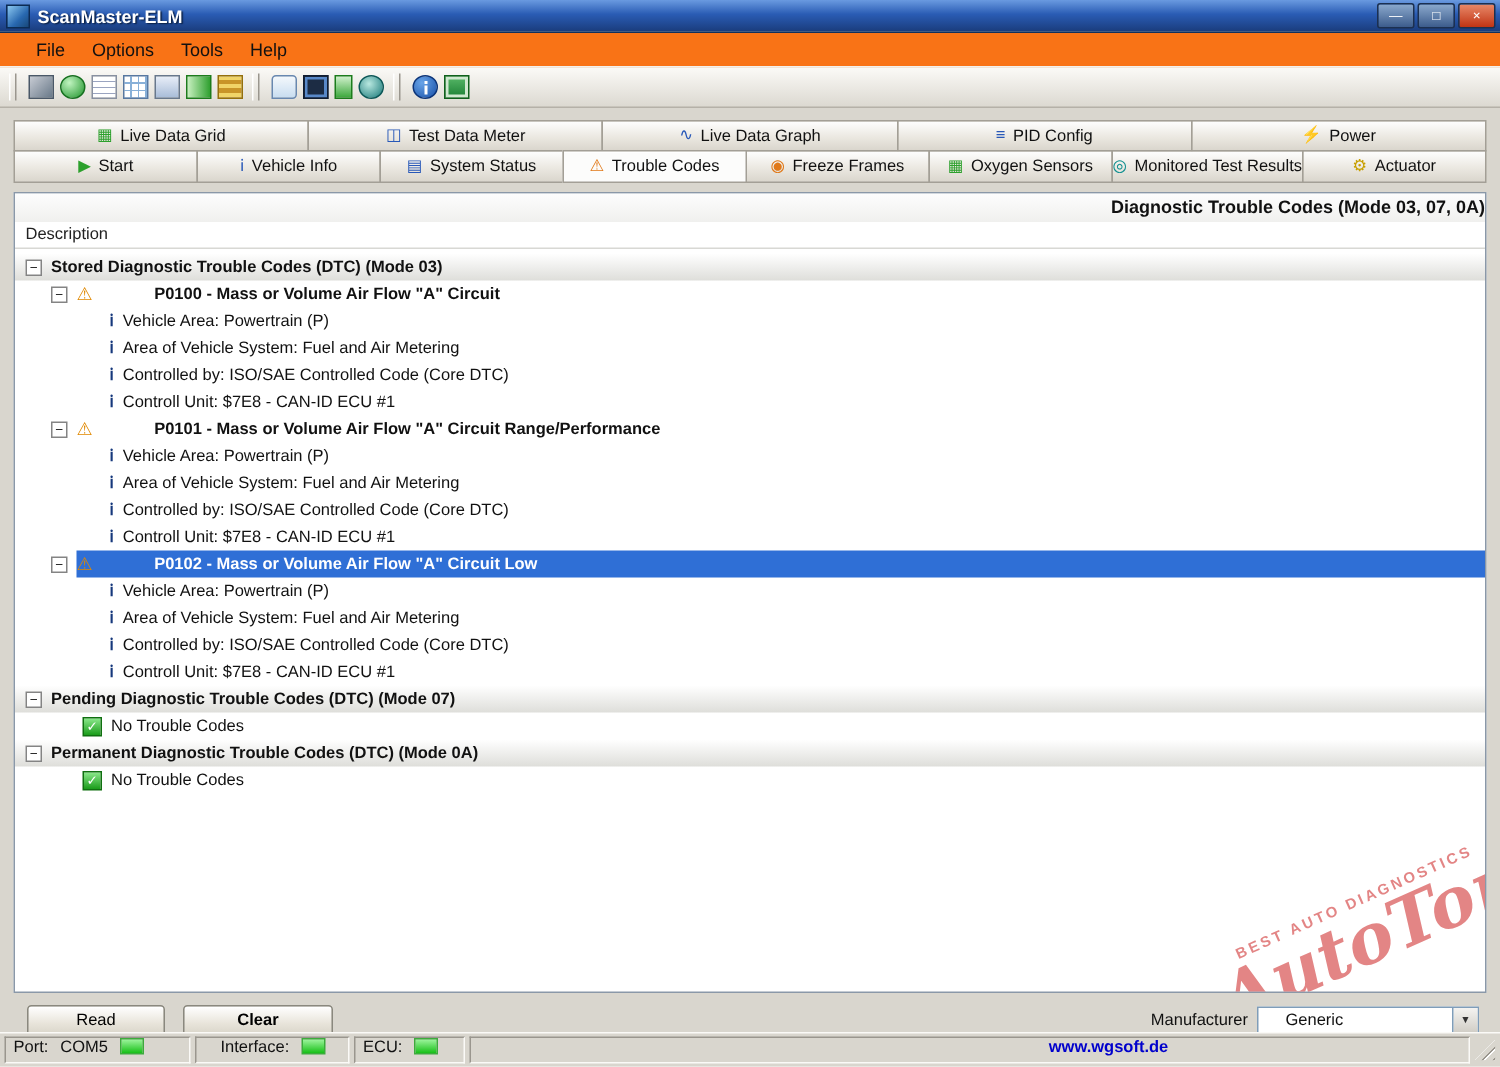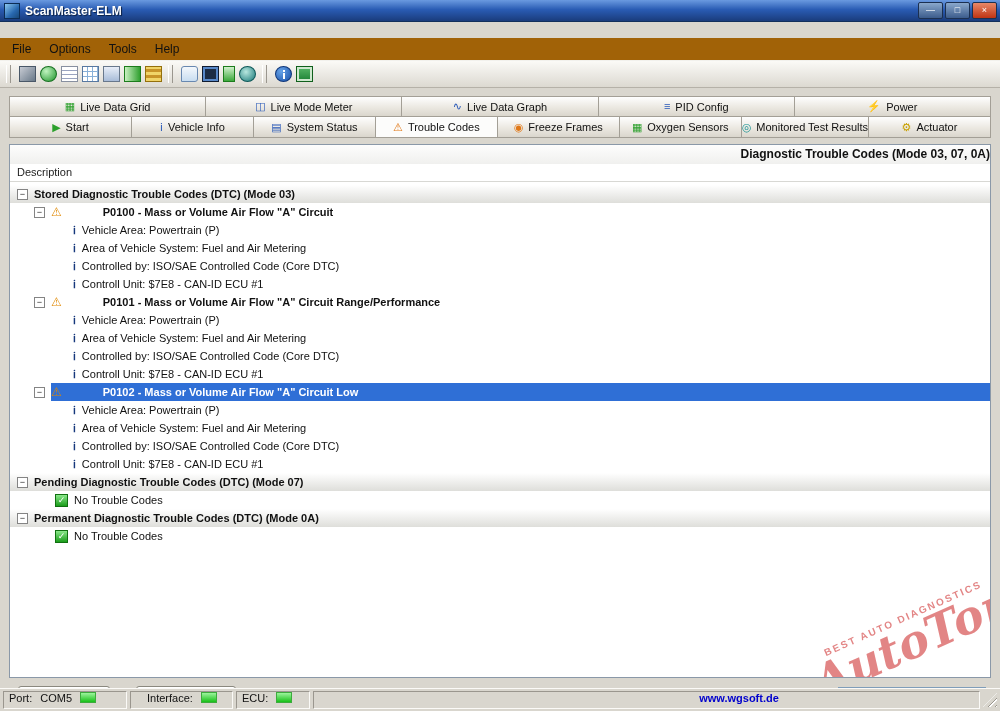--- a/index.html
+++ b/index.html
@@ -14,22 +14,22 @@
     border-bottom:1px solid #12305c;}
   .appico{width:14px;height:14px;flex:none;margin-right:5px;border:1px solid #0c2c54;
     background:linear-gradient(135deg,#8cc8f0,#2868b0 60%,#184878);}
   .wtitle{color:#fff;font-weight:bold;font-size:12px;text-shadow:1px 1px 1px #0a1e40;flex:1;}
   .wbtns{display:flex;gap:2px;}
   .wbtn{width:23px;height:15px;display:flex;align-items:center;justify-content:center;
     color:#fff;font-size:9px;line-height:1;border:1px solid #1c3050;border-radius:2px;
     background:linear-gradient(#8aa8cc,#3c5c8c);}
   .wbtn.close{background:linear-gradient(#e88868,#c03414);}
   
-  .menubar{height:22px;display:flex;align-items:center;background:#a16207;padding-left:3px;
-    border-bottom:1px solid #f2f1ed;font-size:12px;margin-top:16px;}
+  .menubar{height:22px;display:flex;align-items:center;background:#f97316;padding-left:15px;
+    border-bottom:1px solid #f2f1ed;font-size:12px;}
   .mitem{padding:3px 9px;}
   
   .toolbar{height:26px;display:flex;align-items:center;gap:4px;padding-left:4px;
     background:linear-gradient(#fbfaf7,#dcd9d1);border-bottom:1px solid #b5b1a8;}
   .grip{width:3px;height:18px;border-left:1px solid #fff;border-right:1px solid #9a968e;margin:0 4px 0 2px;flex:none;}
   .tbico{width:17px;height:16px;flex:none;position:relative;box-sizing:border-box;}
   .t1{background:linear-gradient(135deg,#c8ccd4,#687888);border:1px solid #4a5868;}
   .t2{background:radial-gradient(circle at 35% 30%,#c0f4c0,#20942c);border-radius:50%;border:1px solid #167020;}
   .t3{border:1px solid #8890a0;background:repeating-linear-gradient(180deg,#fff 0 3px,#9aa4c0 3px 4px);}
   .t4{border:1px solid #5878a0;background:#fff;
@@ -81,21 +81,21 @@
   .hl.sel .tlabel{color:#fff;}
   
   .watermark{position:absolute;right:-28px;bottom:14px;transform:rotate(-24deg);color:#cc2222;
     opacity:.55;text-align:center;pointer-events:none;}
   .wm-small{font-size:10px;letter-spacing:2px;font-weight:bold;}
   .wm-big{font-size:46px;font-weight:bold;font-style:italic;line-height:.9;font-family:"DejaVu Serif",serif;}
   
   .actionbar{height:36px;display:flex;align-items:center;padding:0 14px 0 18px;}
   .btn{width:92px;height:21px;border:1px solid #8a887e;border-radius:3px;font-family:inherit;font-size:11px;
     background:linear-gradient(#ffffff,#e8e4da 60%,#d8d4c8);box-shadow:inset 0 1px 0 #fff;}
-  .btn2{margin-left:26px;width:100px;}
+  .btn2{margin-left:12px;width:100px;font-weight:bold;}
   .mfr{margin-left:auto;display:flex;align-items:center;gap:6px;}
   .combo{width:148px;height:19px;border:1px solid #7f9db9;background:#fff;display:flex;align-items:center;box-sizing:border-box;}
   .combo-val{flex:1;padding-left:18px;}
   .combo-btn{width:16px;align-self:stretch;background:linear-gradient(#f4f3f1,#cfccc4);border-left:1px solid #7f9db9;
     font-size:7px;display:flex;align-items:center;justify-content:center;color:#333;}
   
   .statusbar{position:absolute;left:0;right:0;bottom:0;height:22px;display:flex;align-items:center;
     background:#d9d6ce;border-top:1px solid #fbfaf7;padding:0 3px;gap:3px;}
   .scell{height:16px;display:flex;align-items:flex-start;padding:0 5px;gap:8px;box-sizing:content-box;
     border:1px solid;border-color:#9a968e #fbfaf7 #fbfaf7 #9a968e;}
@@ -148,21 +148,21 @@
   <span class="tbico t13"></span>
 </div>
 
 <div class="tabrow row1">
   <div class="tab">
     <span class="tico c-green">▦</span>
     <span>Live Data Grid</span>
   </div>
   <div class="tab">
     <span class="tico c-blue">◫</span>
-    <span>Live Mode Meter</span>
+    <span>Test Data Meter</span>
   </div>
   <div class="tab">
     <span class="tico c-blue">∿</span>
     <span>Live Data Graph</span>
   </div>
   <div class="tab">
     <span class="tico c-blue">≡</span>
     <span>PID Config</span>
   </div>
   <div class="tab">

